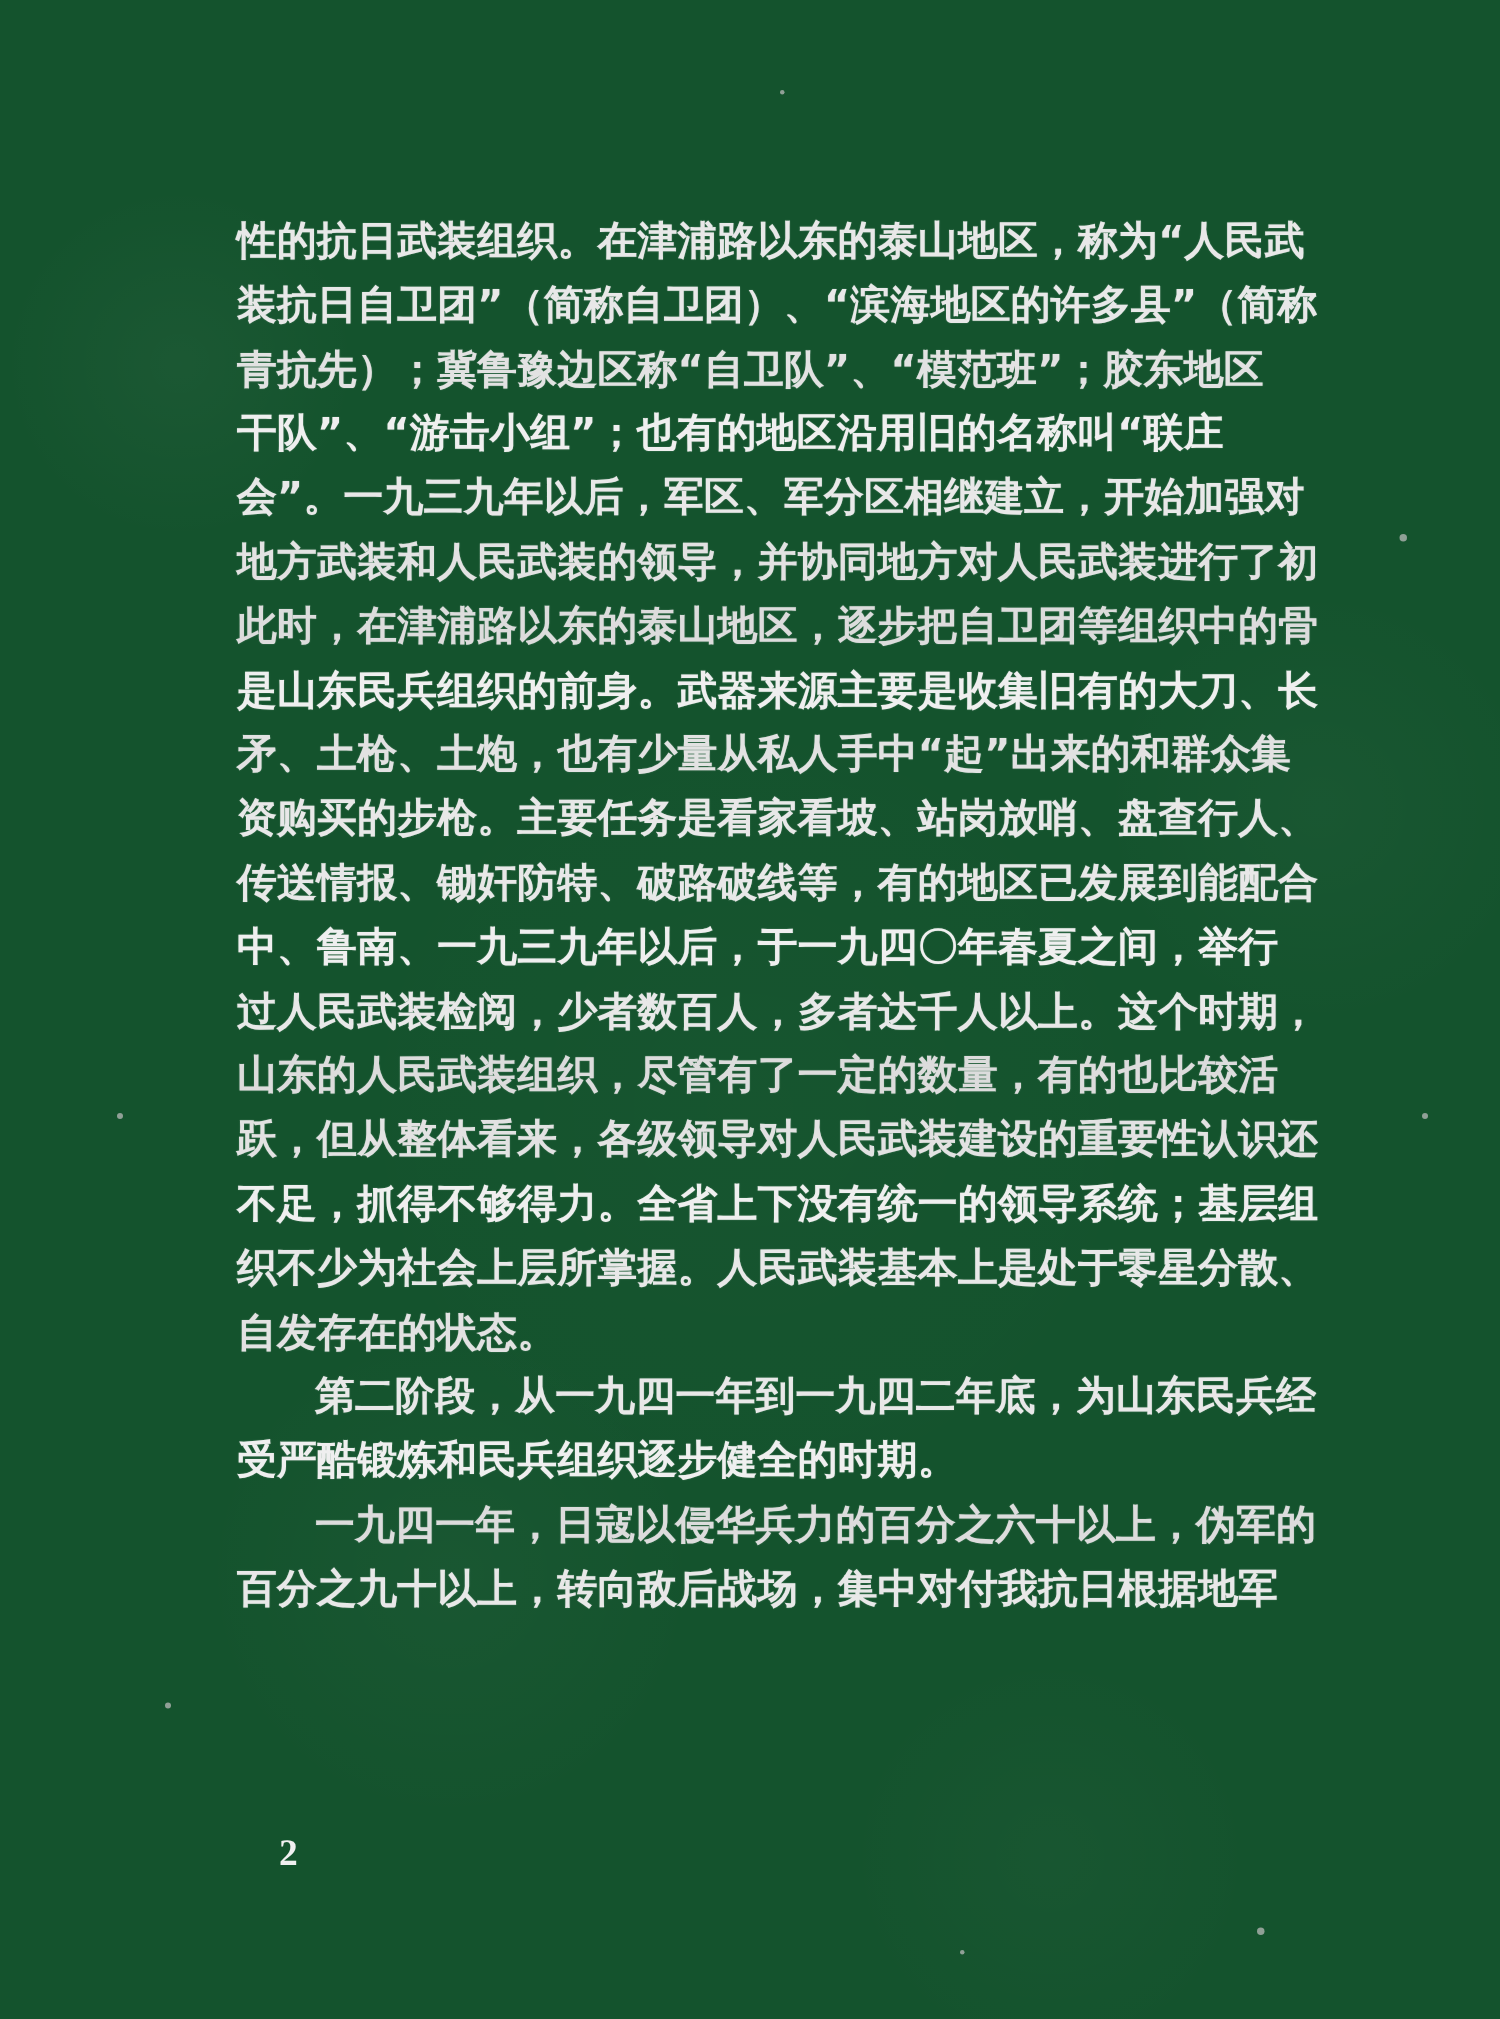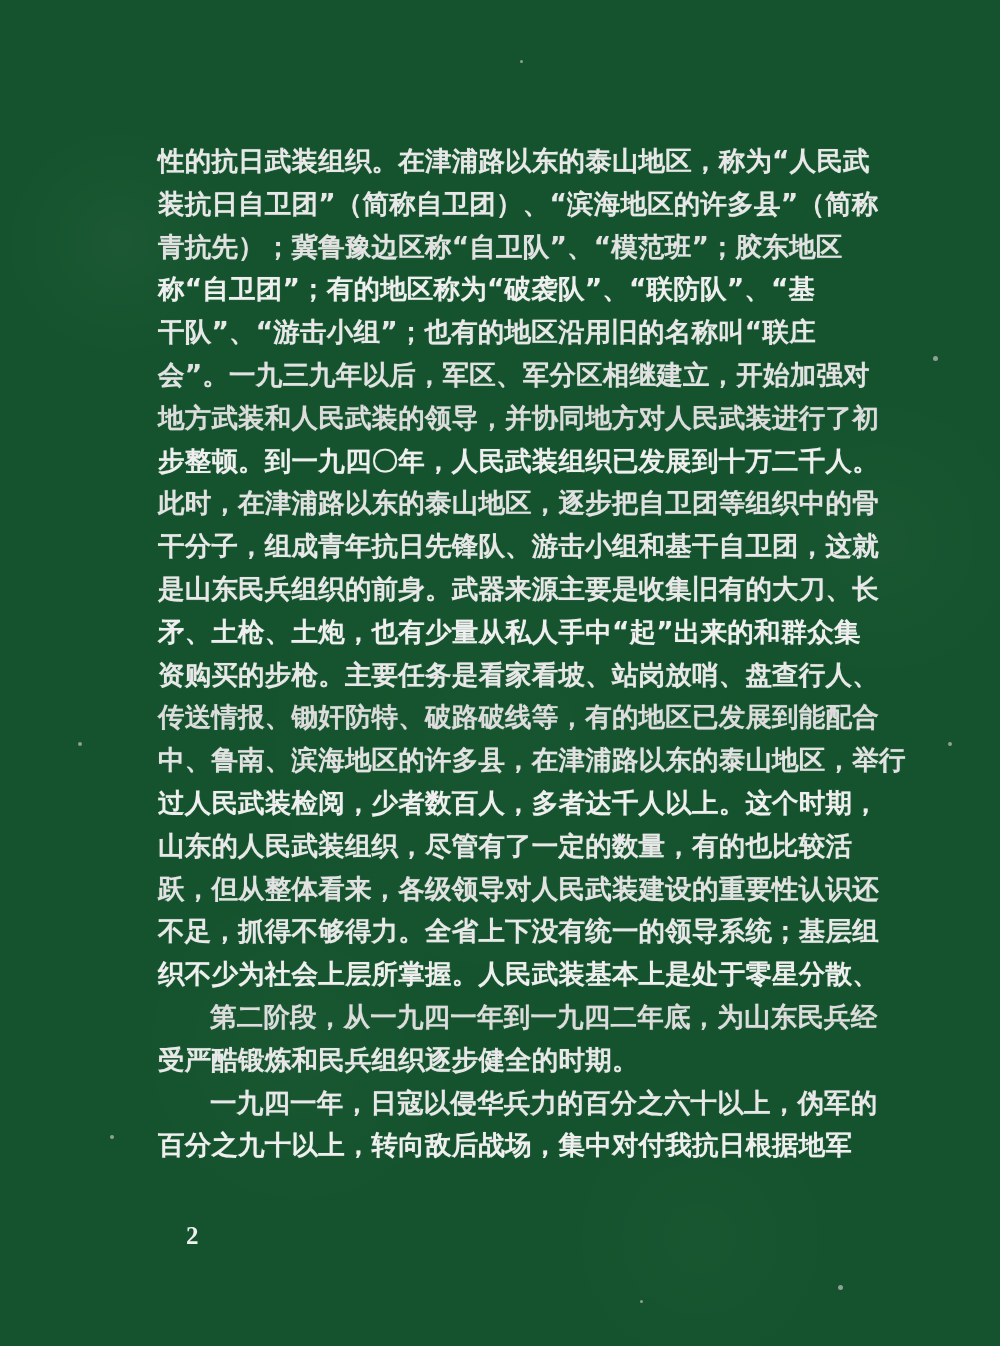--- a/index.html
+++ b/index.html
@@ -81,37 +81,35 @@
   <span class="speck" style="left:78px;top:742px;width:4px;height:4px;"></span>
   <span class="speck" style="left:110px;top:1135px;width:4px;height:4px;"></span>
   <span class="speck" style="left:838px;top:1285px;width:5px;height:5px;"></span>
   <span class="speck" style="left:640px;top:1300px;width:3px;height:3px;"></span>
   <span class="speck" style="left:520px;top:60px;width:3px;height:3px;"></span>
 
   <div class="textblock">
     <div class="line">性的抗日武装组织。在津浦路以东的泰山地区，称为“人民武</div>
     <div class="line">装抗日自卫团”（简称自卫团）、“滨海地区的许多县”（简称</div>
     <div class="line">青抗先）；冀鲁豫边区称“自卫队”、“模范班”；胶东地区</div>
-    <div class="line">称“自卫团”；有的地区称为“破袭队”、“联防队”、“基</div>
     <div class="line">干队”、“游击小组”；也有的地区沿用旧的名称叫“联庄</div>
     <div class="line">会”。一九三九年以后，军区、军分区相继建立，开始加强对</div>
     <div class="line">地方武装和人民武装的领导，并协同地方对人民武装进行了初</div>
-    <div class="line">步整顿。到一九四〇年，人民武装组织已发展到十万二千人。</div>
     <div class="line">此时，在津浦路以东的泰山地区，逐步把自卫团等组织中的骨</div>
-    <div class="line">干分子，组成青年抗日先锋队、游击小组和基干自卫团，这就</div>
     <div class="line">是山东民兵组织的前身。武器来源主要是收集旧有的大刀、长</div>
     <div class="line">矛、土枪、土炮，也有少量从私人手中“起”出来的和群众集</div>
     <div class="line">资购买的步枪。主要任务是看家看坡、站岗放哨、盘查行人、</div>
     <div class="line">传送情报、锄奸防特、破路破线等，有的地区已发展到能配合</div>
-    <div class="line">中、鲁南、滨海地区的许多县，在津浦路以东的泰山地区，举行</div>
+    <div class="line">中、鲁南、一九三九年以后，于一九四〇年春夏之间，举行</div>
     <div class="line">过人民武装检阅，少者数百人，多者达千人以上。这个时期，</div>
     <div class="line">山东的人民武装组织，尽管有了一定的数量，有的也比较活</div>
     <div class="line">跃，但从整体看来，各级领导对人民武装建设的重要性认识还</div>
     <div class="line">不足，抓得不够得力。全省上下没有统一的领导系统；基层组</div>
     <div class="line">织不少为社会上层所掌握。人民武装基本上是处于零星分散、</div>
+    <div class="line">自发存在的状态。</div>
     <div class="line indent">第二阶段，从一九四一年到一九四二年底，为山东民兵经</div>
     <div class="line">受严酷锻炼和民兵组织逐步健全的时期。</div>
     <div class="line indent">一九四一年，日寇以侵华兵力的百分之六十以上，伪军的</div>
     <div class="line">百分之九十以上，转向敌后战场，集中对付我抗日根据地军</div>
   </div>
 
   <div class="page-number">2</div>
 </div>
 
 </body></html>

